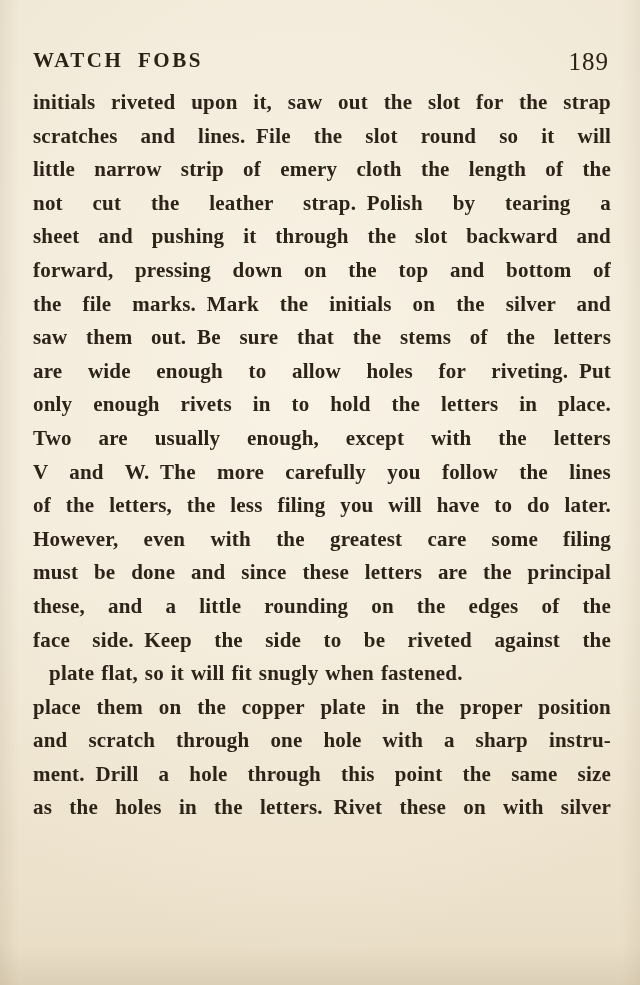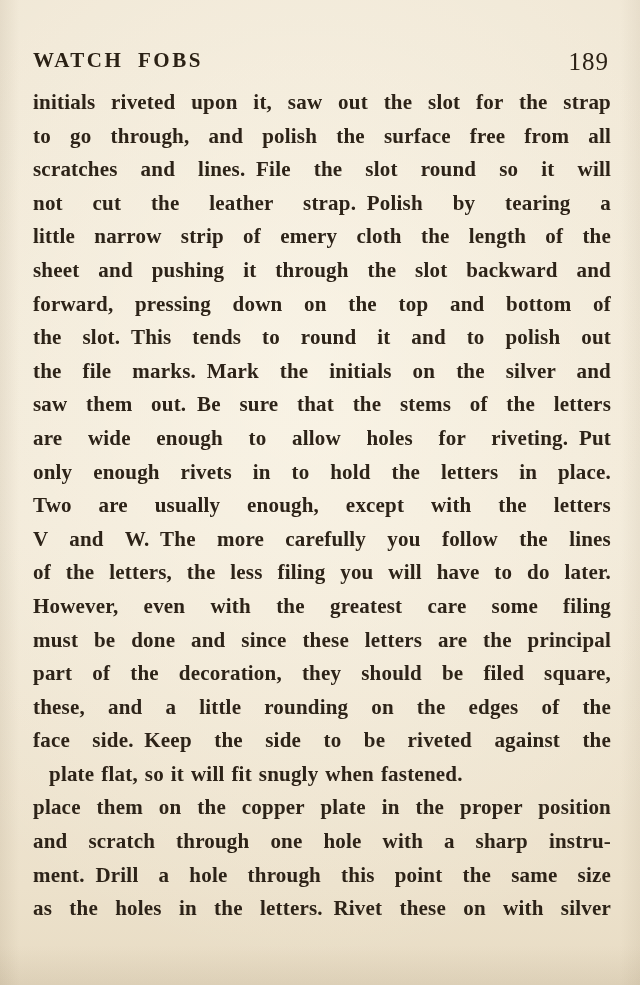--- a/index.html
+++ b/index.html
@@ -84,37 +84,34 @@
 </head>
 <body>
 
 <div class="page">
   <div class="running-head">
     <div class="running-title">WATCH FOBS</div>
     <div class="page-number">189</div>
   </div>
   <div class="page-text">
       <div class="line">initials riveted upon it, saw out the slot for the strap</div>
-      <div class="line">to go through, and polish the surface free from all</div>
       <div class="line">scratches and lines. File the slot round so it will</div>
+      <div class="line">little narrow strip of emery cloth the length of the</div>
       <div class="line">not cut the leather strap. Polish by tearing a</div>
-      <div class="line">little narrow strip of emery cloth the length of the</div>
       <div class="line">sheet and pushing it through the slot backward and</div>
       <div class="line">forward, pressing down on the top and bottom of</div>
-      <div class="line">the slot. This tends to round it and to polish out</div>
       <div class="line">the file marks. Mark the initials on the silver and</div>
       <div class="line">saw them out. Be sure that the stems of the letters</div>
       <div class="line">are wide enough to allow holes for riveting. Put</div>
       <div class="line">only enough rivets in to hold the letters in place.</div>
       <div class="line">Two are usually enough, except with the letters</div>
       <div class="line">V and W. The more carefully you follow the lines</div>
       <div class="line">of the letters, the less filing you will have to do later.</div>
       <div class="line">However, even with the greatest care some filing</div>
       <div class="line">must be done and since these letters are the principal</div>
-      <div class="line">part of the decoration, they should be filed square,</div>
       <div class="line">these, and a little rounding on the edges of the</div>
       <div class="line">face side. Keep the side to be riveted against the</div>
       <div class="line rag-right">plate flat, so it will fit snugly when fastened.</div>
       <div class="line">place them on the copper plate in the proper position</div>
       <div class="line">and scratch through one hole with a sharp instru-</div>
       <div class="line">ment. Drill a hole through this point the same size</div>
       <div class="line">as the holes in the letters. Rivet these on with silver</div>
     </div>
 </div>
 

